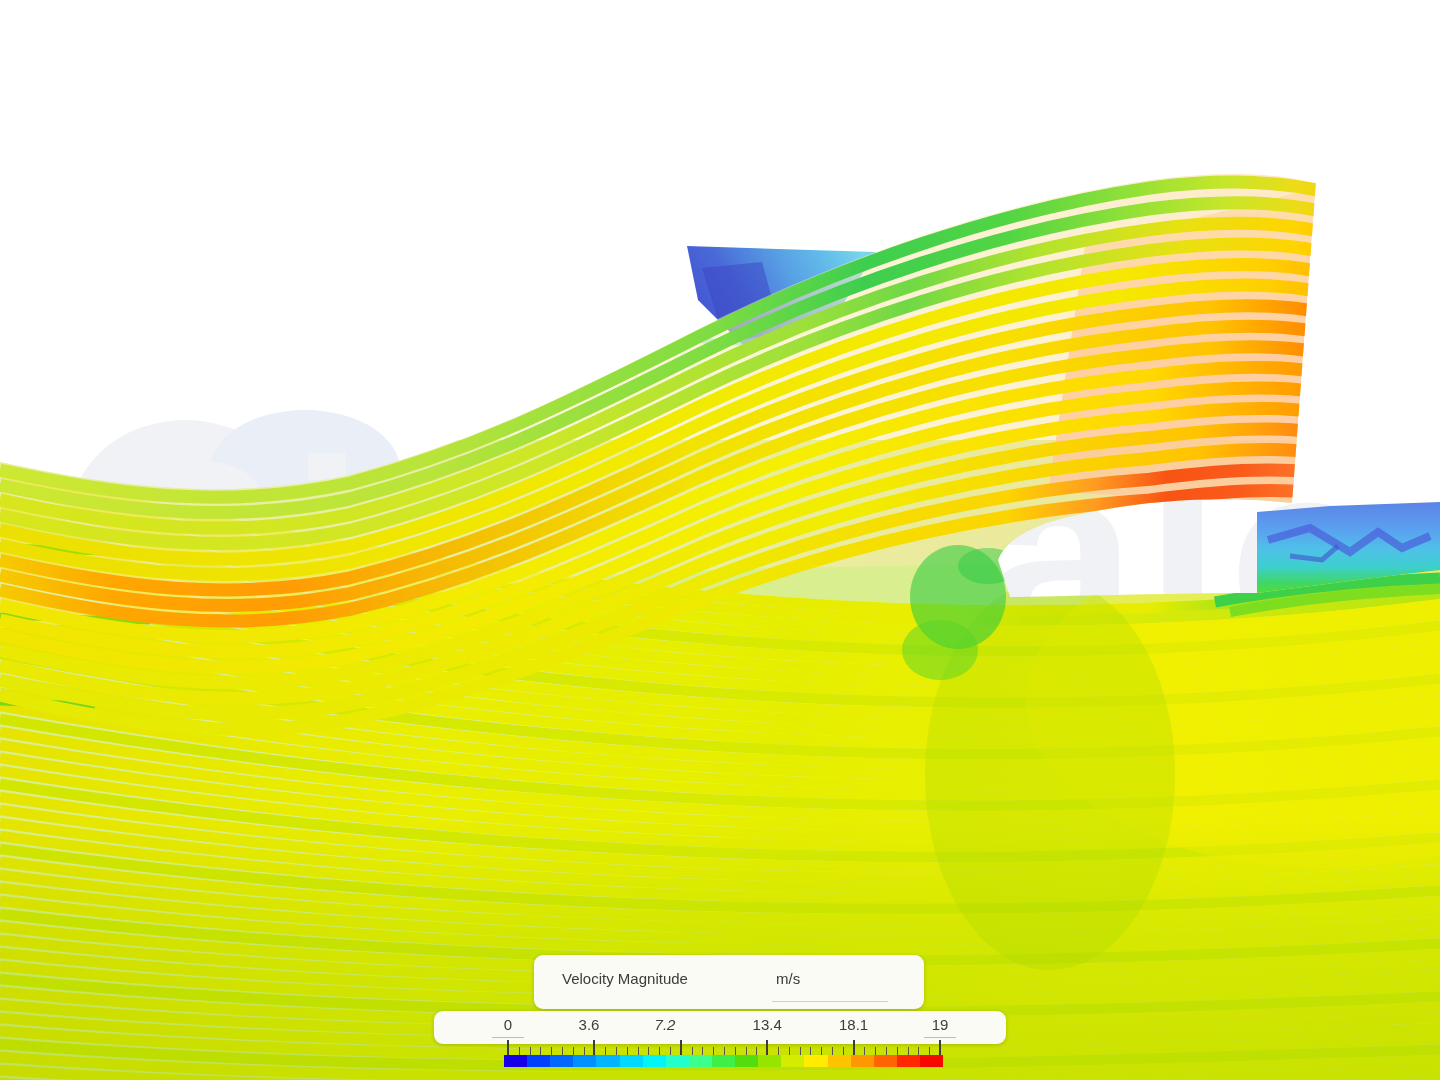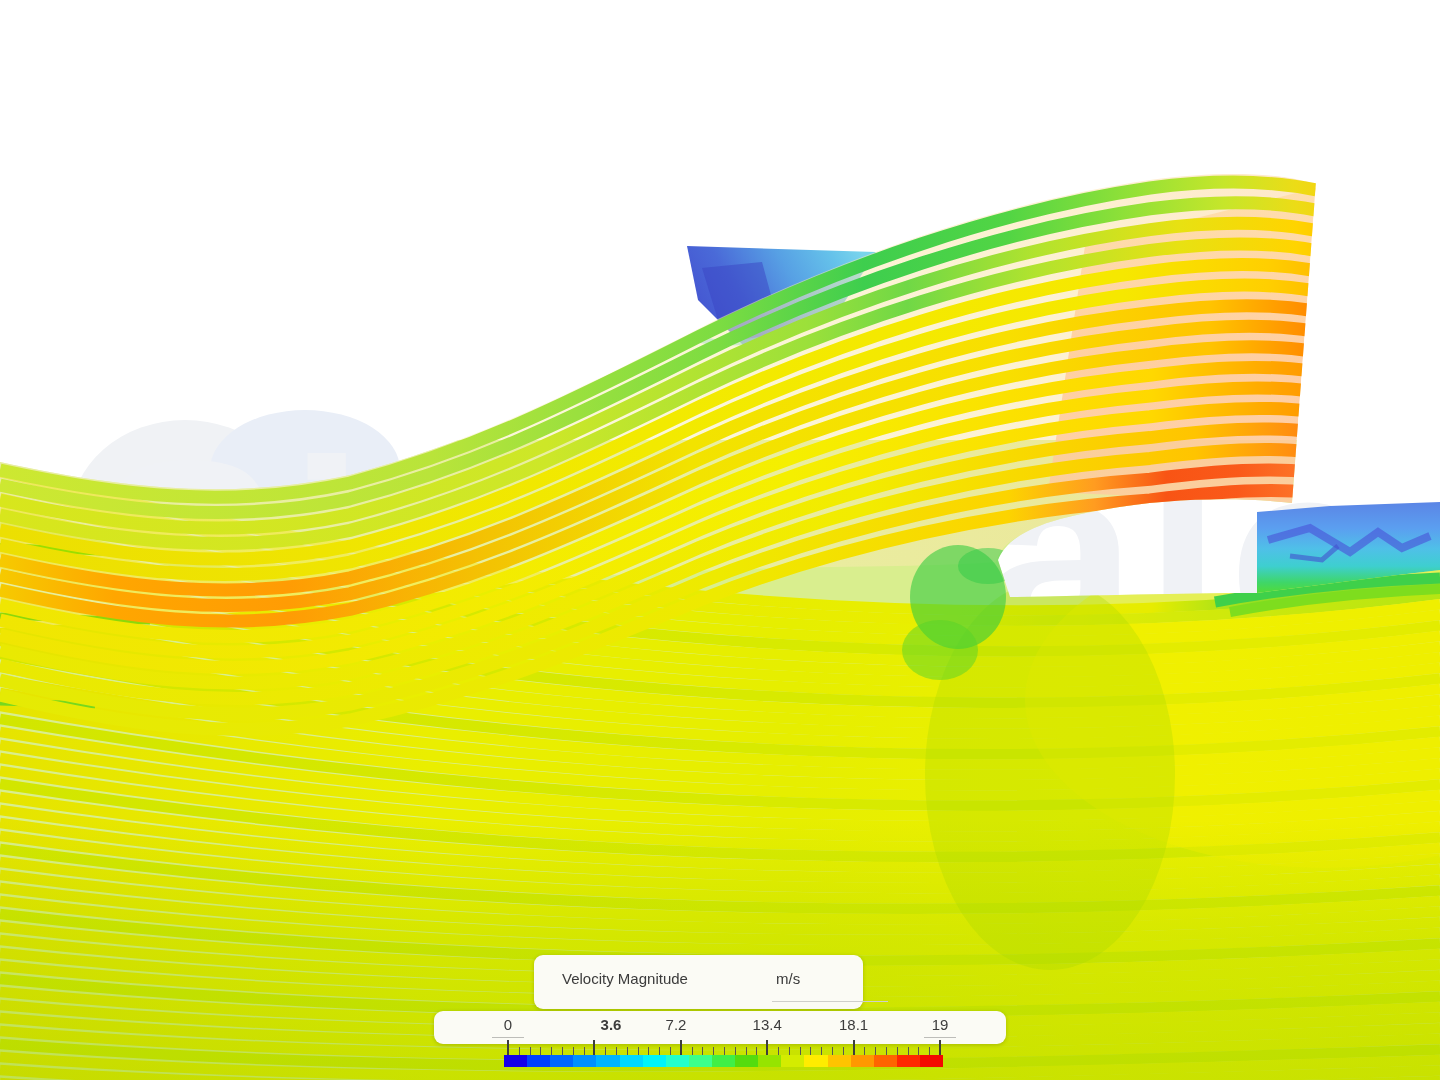--- a/index.html
+++ b/index.html
@@ -1,21 +1,21 @@
 <!DOCTYPE html>
 <html><head>
 <meta charset="utf-8">
 <style>
   html,body{margin:0;padding:0;background:#ffffff;}
   body{font-family:"Liberation Sans", sans-serif;}
   #stage{position:relative;width:1440px;height:1080px;overflow:hidden;background:#ffffff;}
   #scene{position:absolute;left:0;top:0;}
   .legend-box{position:absolute;background:#fbfbf5;border-radius:9px;
     box-shadow:0 1px 4px rgba(0,0,0,0.18);}
-  #legend-title-box{left:534px;top:955px;width:329px;height:54px;}
+  #legend-title-box{left:534px;top:955px;width:390px;height:54px;}
   #legend-title{position:absolute;left:28px;top:0;height:48px;line-height:48px;
     font-size:15px;color:#3b3b3b;}
   #legend-unit{position:absolute;left:242px;top:0;height:48px;line-height:48px;
     font-size:15px;color:#3b3b3b;}
   #legend-unit-underline{position:absolute;left:238px;top:46px;width:116px;height:1px;
     background:#cfcfcb;}
   #legend-scale-box{left:434px;top:1011px;width:572px;height:33px;}
   .tick-label{position:absolute;top:5px;transform:translateX(-50%);
     font-size:15px;color:#3c3c3c;white-space:nowrap;}
   .tick-underline{position:absolute;top:26px;width:32px;height:1px;background:#bdbdb9;
@@ -288,22 +288,22 @@
 
 <div class="legend-box" id="legend-title-box">
   <span id="legend-title">Velocity Magnitude</span>
   <span id="legend-unit">m/s</span>
   <div id="legend-unit-underline"></div>
 </div>
 
 <div class="legend-box" id="legend-scale-box">
       <div class="tick-label" style="left: 74px;">0</div>
       <div class="tick-underline" style="left: 74px;"></div>
-      <div class="tick-label" style="left: 177px; font-weight: bold;">3.6</div>
-      <div class="tick-label" style="left: 242px;">7.2</div>
+      <div class="tick-label" style="left: 155px;">3.6</div>
+      <div class="tick-label" style="left: 231px; font-style: italic;">7.2</div>
       <div class="tick-label" style="left: 333.2px;">13.4</div>
       <div class="tick-label" style="left: 419.6px;">18.1</div>
       <div class="tick-label" style="left: 506px;">19</div>
       <div class="tick-underline" style="left: 506px;"></div>
     </div>
 
 <div id="tick-row">
       <div class="tick-major" style="left: 73px;"></div>
       <div class="tick-minor" style="left: 84.8px;"></div>
       <div class="tick-minor" style="left: 95.6px;"></div>

